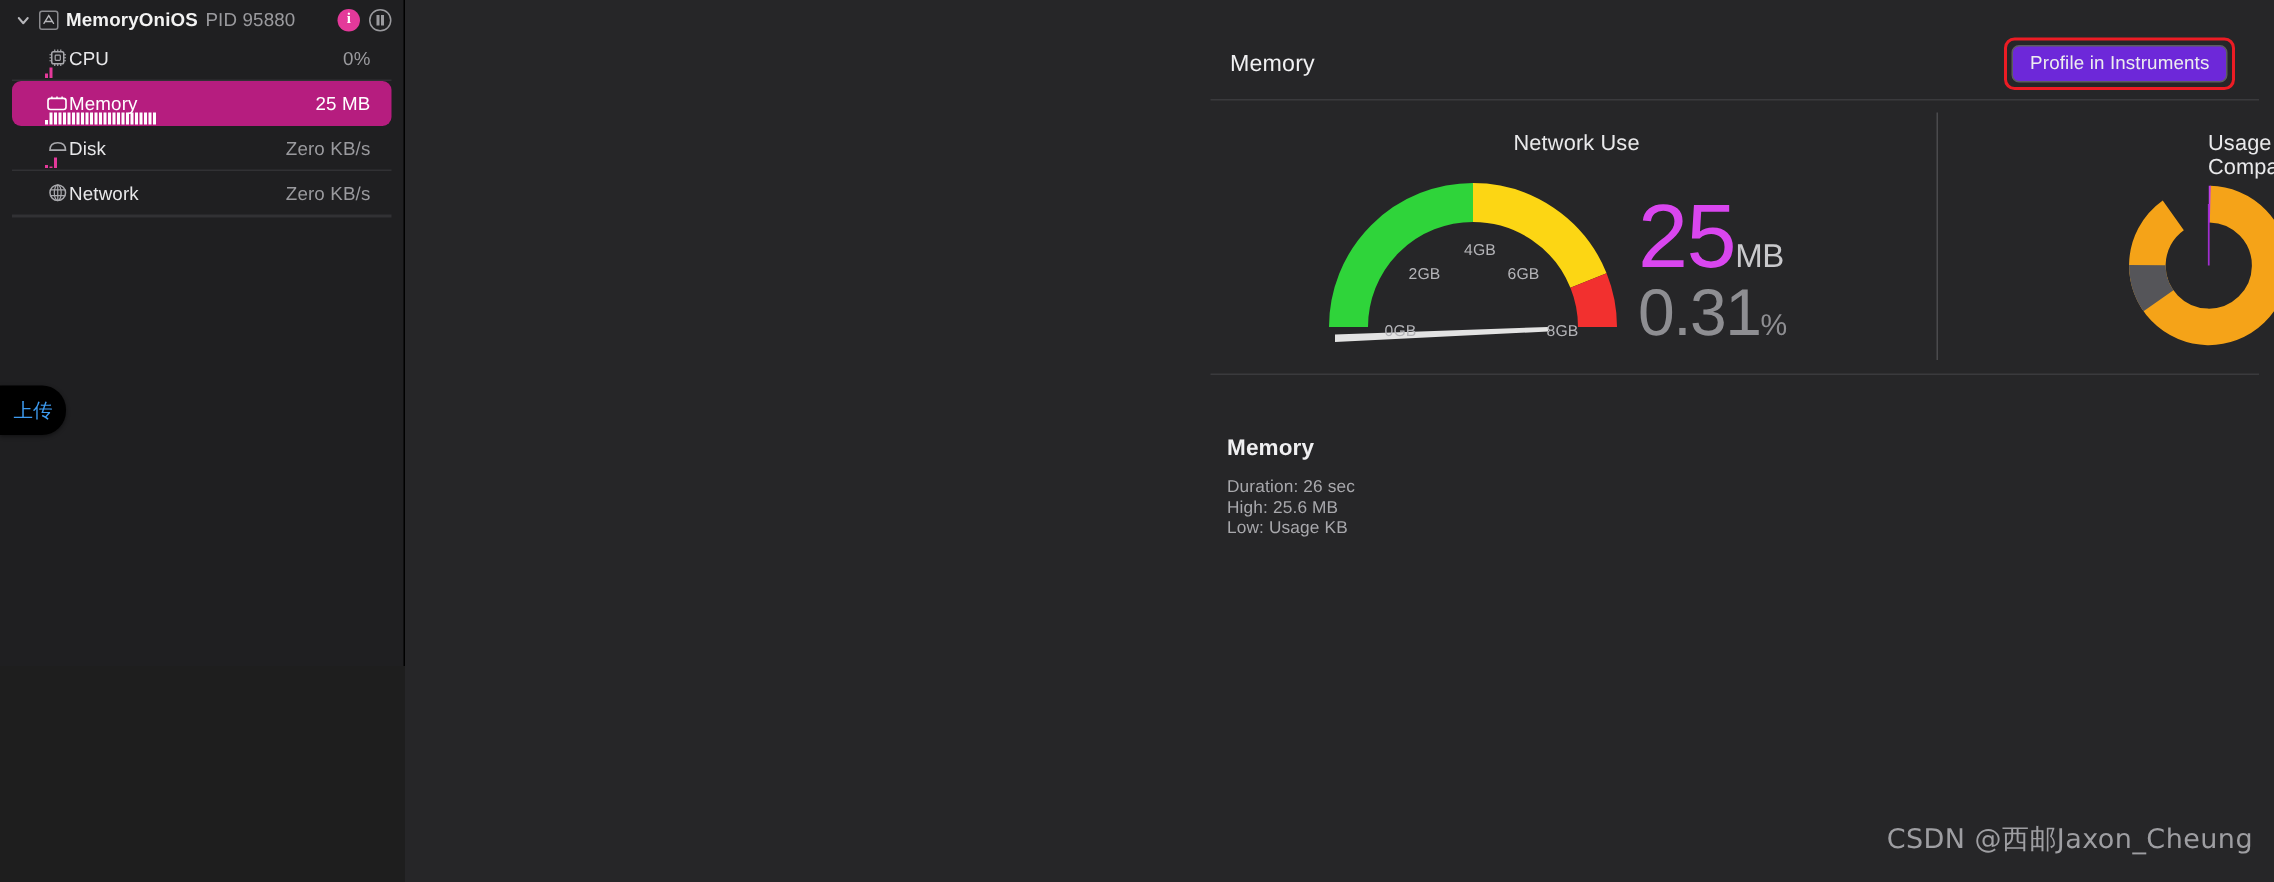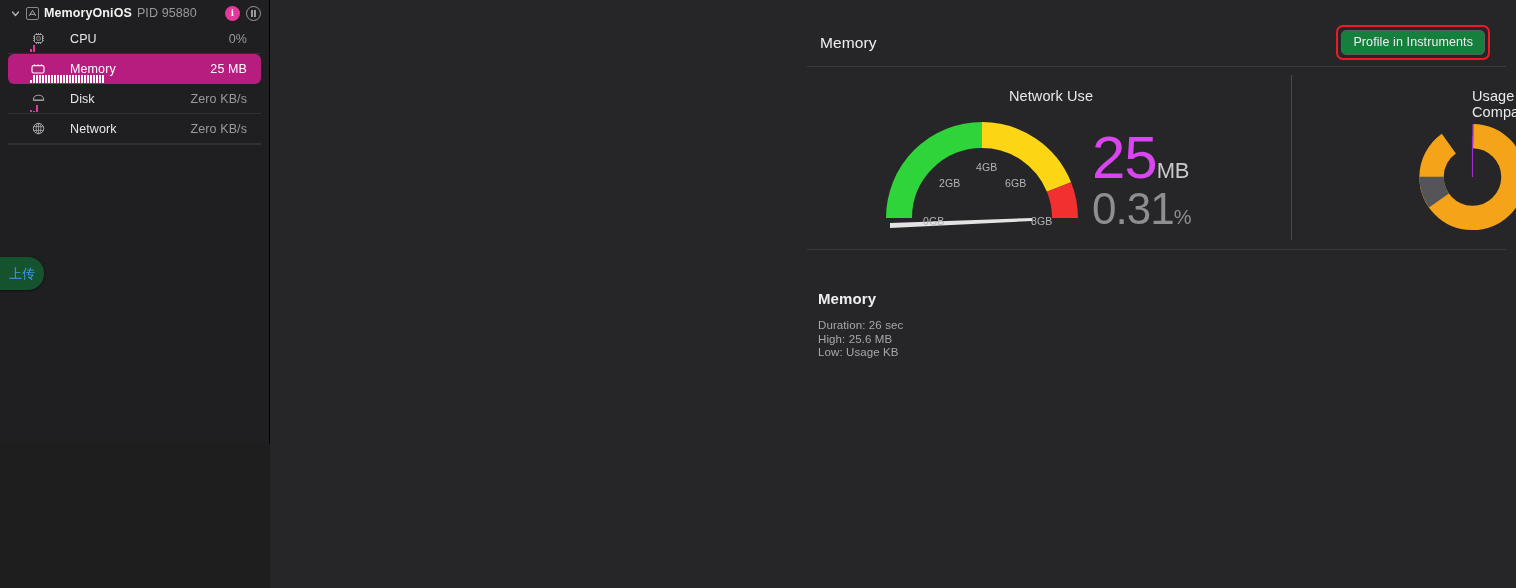--- a/index.html
+++ b/index.html
@@ -52,36 +52,36 @@
     border-bottom: 1px solid #313134;
     margin: 0 8px;
   }
   .gauge-row.selected {
     background: #b61d7f;
     border-radius: 6px;
     border-bottom: none;
     margin: 0 8px;
   }
   .gauge-row .g-icon { width: 16px; flex: 0 0 16px; display:flex; align-items:center; justify-content:center; }
-  .gauge-row .g-label { font-size: 12.5px; color: #e8e8ea; margin-left: 24px; letter-spacing: .1px; text-align: right; }
+  .gauge-row .g-label { font-size: 12.5px; color: #e8e8ea; margin-left: 0; letter-spacing: .1px; text-align: right; }
   .gauge-row.selected .g-label { color: #fff; }
   .gauge-row .g-value { margin-left: auto; font-size: 12.5px; color: #9a9a9e; letter-spacing: .1px; }
   .gauge-row.selected .g-value { color: #fff; }
   .spark {
     position: absolute; left: 22px; bottom: 1px; height: 9px;
     display: flex; align-items: flex-end; gap: 1px;
   }
   .spark i { display: block; width: 2px; background: #e4399a; }
   .spark-white i { background: #fff; }
   .sidebar-divider { height: 1px; background: #313134; margin: 0 8px; }
 
   .upload-chip {
     position: absolute; left: 0; top: 257px;
     width: 44px; height: 33px;
-    background: #14532d; border-radius: 0 16px 16px 0;
+    background: #000000; border-radius: 0 16px 16px 0;
     display: flex; align-items: center; justify-content: center;
     box-shadow: 0 1px 3px rgba(0,0,0,.45);
   }
   .upload-chip span { color: #3d9bf0; font-size: 13px; font-family: "DejaVu Sans", sans-serif; }
 
   
   .main { flex: 1 1 auto; height: 588px; display: flex; flex-direction: column; background: #262628; }
   .breadcrumb {
     height: 21px; background: #1f1f21; border-bottom: 1px solid #000;
     display: flex; align-items: center; padding-left: 14px; gap: 6px;
@@ -95,21 +95,21 @@
 
   .report-title {
     position: absolute; left: 550px; top: 34px;
     font-size: 15.5px; color: #f0f0f2; letter-spacing: .1px;
   }
   .instr-wrap {
     position: absolute; right: 26px; top: 25px;
     border: 2px solid #ec1c24; border-radius: 7px; padding: 3px;
   }
   .instr-btn {
-    background: #15803d; border: 1px solid #5c5c60; border-radius: 5px;
+    background: #6d28d9; border: 1px solid #5c5c60; border-radius: 5px;
     color: #ededef; font-size: 12.5px; padding: 4px 11px 5px;
     font-family: "Liberation Sans", sans-serif; letter-spacing: .1px;
     cursor: default;
   }
   .hr-top { position: absolute; left: 537px; right: 10px; top: 66px; height: 1px; background: #3a3a3d; }
   .hr-mid { position: absolute; left: 537px; right: 10px; top: 249px; height: 1px; background: #3a3a3d; }
   .v-div { position: absolute; left: 1021px; top: 75px; width: 1px; height: 165px; background: #4a4a4d; }
 
   .panel-title { position: absolute; font-size: 14.5px; color: #e9e9eb; letter-spacing: .1px; }
   #mem-use-title { left: 739px; top: 88px; }
@@ -326,15 +326,16 @@
       </div>
 
       <div class="chart-info">
         <h3>Memory</h3>
         <p>Duration: 26 sec</p>
         <p>High: 25.6 MB</p>
         <p>Low: Usage KB</p>
       </div>
 
 
+      <div class="watermark">CSDN @西邮Jaxon_Cheung</div>
     </div>
   </div>
 </div>
 
 </body></html>

